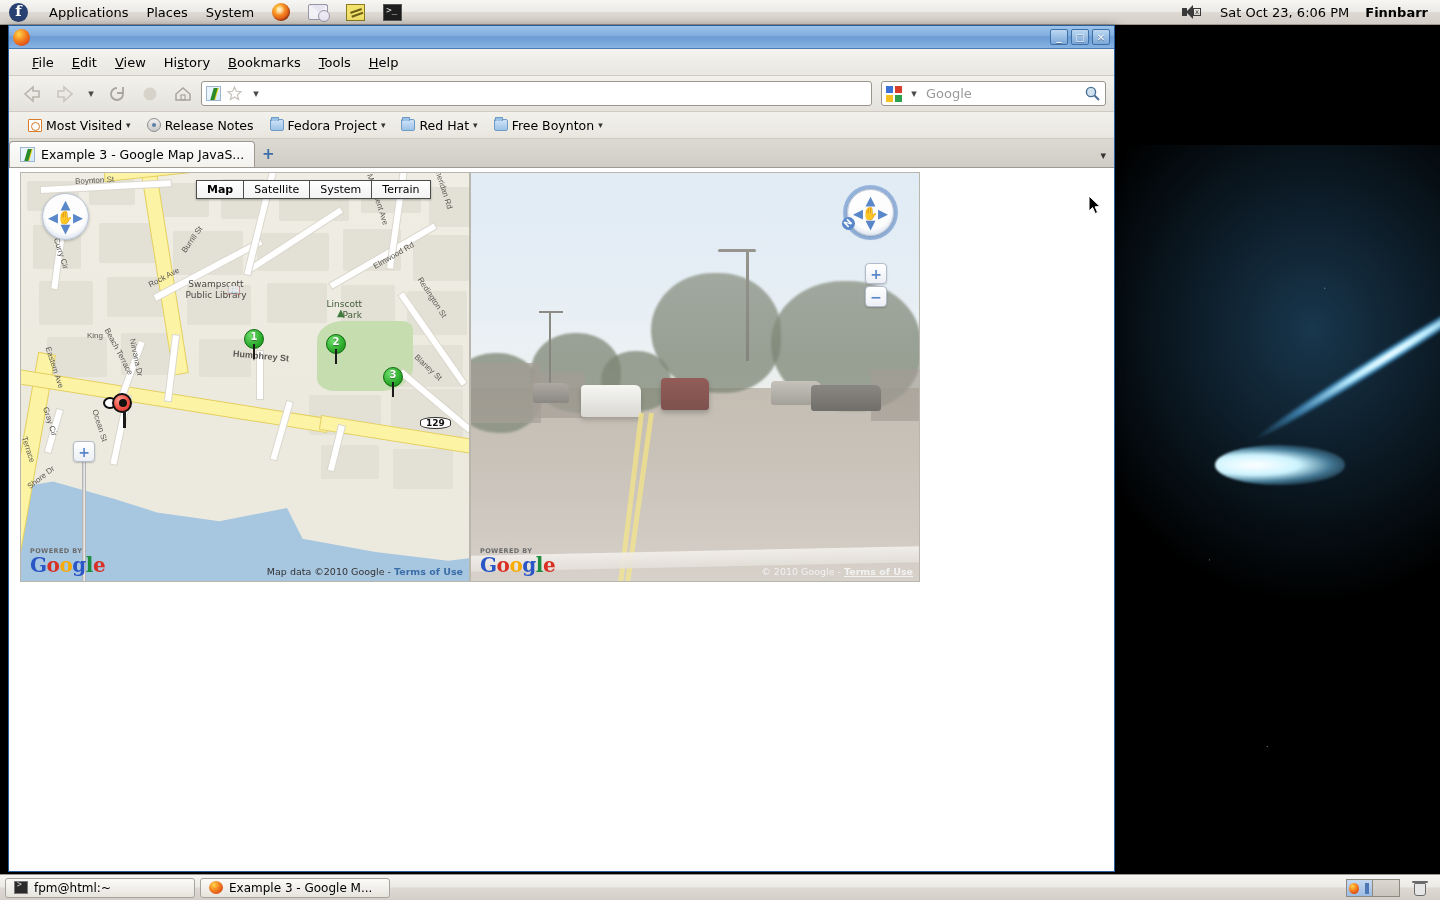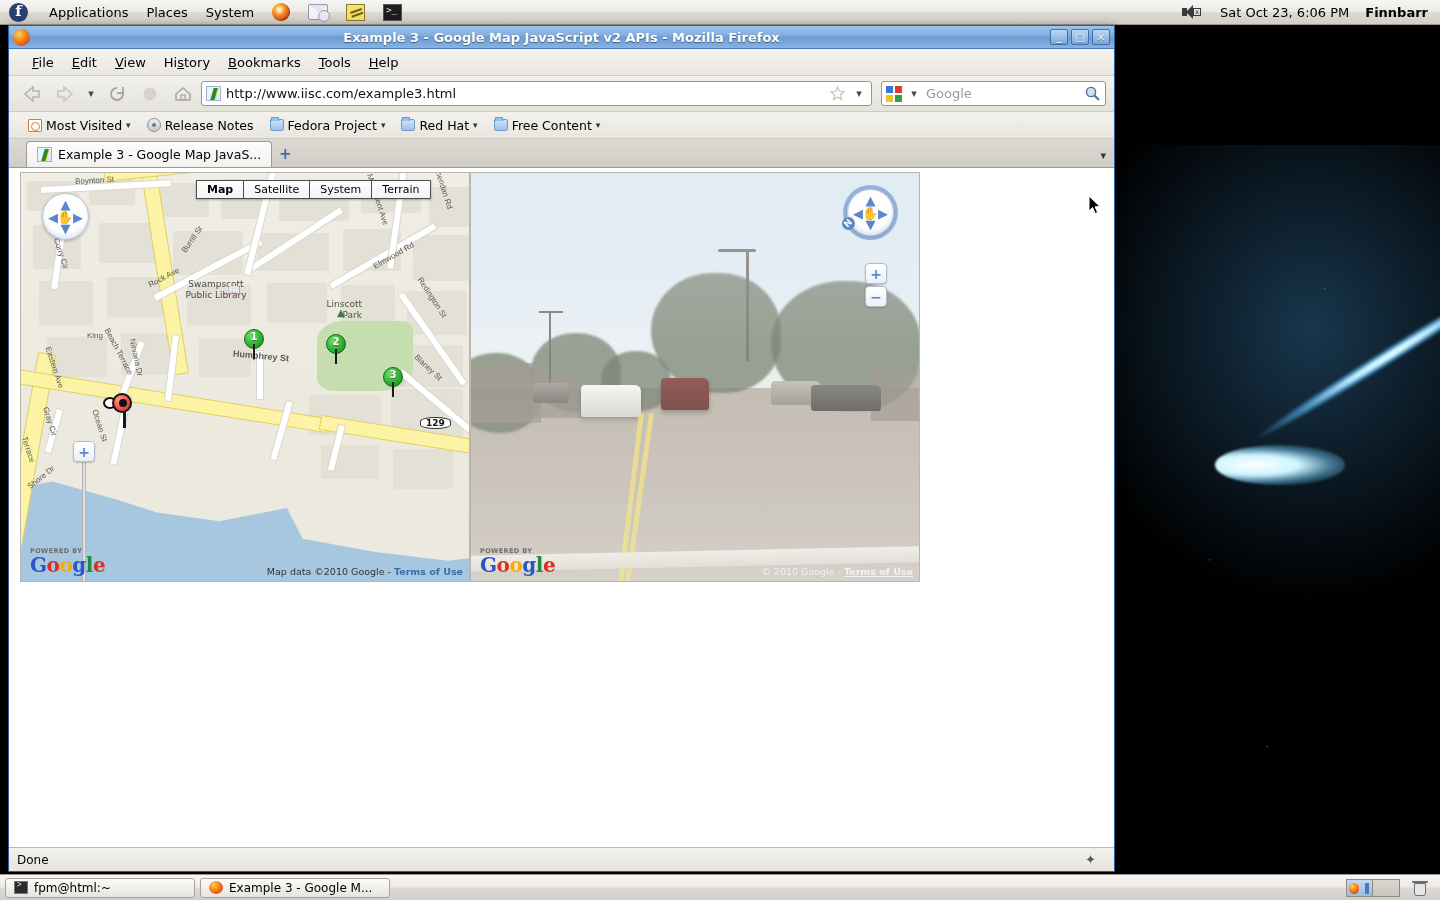--- a/index.html
+++ b/index.html
@@ -161,21 +161,21 @@
     border:1px solid #6f9cc6; border-radius:1px 2px 2px 2px; position:relative; }
   .bm .folder::before{content:"";position:absolute;left:0;top:-3px;width:6px;height:3px;background:#9dc2e8;border:1px solid #6f9cc6;border-bottom:none;border-radius:1px 1px 0 0;}
   .bm .mv { width:14px; height:13px; background:#fff; border:1.5px solid #d77c2b; border-radius:1px; position:relative;}
   .bm .mv::after{content:"";position:absolute;left:2px;top:2px;width:7px;height:7px;border:1.5px solid #d77c2b;border-radius:50%;}
   .bm .rn { width:14px; height:14px; border-radius:50%; background:linear-gradient(180deg,#f0f0f0,#c8c8c8);
     border:1px solid #8e8e8e; position:relative;}
   .bm .rn::after{content:"";position:absolute;left:4px;top:4px;width:4px;height:4px;border-radius:50%;background:#5d7fa5;}
   .caret { font-size:9px; color:#333; }
 
   #tabbar { height:29px; flex:none; display:flex; align-items:flex-end;
-    background:linear-gradient(180deg,#dcdad3,#cfcdc6); border-bottom:1px solid #9e9a92; padding-left:17px; position:relative;}
+    background:linear-gradient(180deg,#dcdad3,#cfcdc6); border-bottom:1px solid #9e9a92; padding-left:0; position:relative;}
   .tab { height:26px; display:flex; align-items:center; gap:6px; padding:0 10px;
     background:linear-gradient(180deg,#fdfdfd,#f2f1ed); border:1px solid #9e9a92; border-bottom:none;
     border-radius:4px 4px 0 0; font-size:12.5px; max-width:250px; cursor:pointer; }
   .newtab { width:26px; height:26px; display:flex; align-items:center; justify-content:center;
     font-size:15px; color:#3b6ea8; cursor:pointer; font-weight:bold; }
   .tab-list-btn { position:absolute; right:8px; bottom:5px; font-size:11px; color:#333; cursor:pointer; }
 
   #content { flex:1; background:#ffffff; position:relative; overflow:hidden; }
 
   
@@ -337,21 +337,20 @@
     </span>
   </div>
   <div class="clock">Sat Oct 23,  6:06 PM</div>
   <div class="username">Finnbarr</div>
 </div>
 
 <div id="ff-window">
 
   <div id="titlebar">
     <span class="t-ico"></span>
-    <span class="t-title">Example 3 - Google Map JavaScript v2 APIs - Mozilla Firefox</span>
     <span class="wbtns">
       <span class="wbtn min">
         <i>_</i>
       </span>
       <span class="wbtn">
         <i>□</i>
       </span>
       <span class="wbtn">
         <i>✕</i>
       </span>
@@ -393,21 +392,20 @@
     </div>
     <div class="navbtn">
       <svg width="22" height="20" viewBox="0 0 22 20">
         <path d="M4 10 L11 4 L18 10 L18 16 L4 16 Z" fill="none" stroke="#a9a59d" stroke-width="1.5"></path>
         <rect x="9" y="11" width="4" height="5" fill="none" stroke="#a9a59d" stroke-width="1.2"></rect>
       </svg>
     </div>
 
     <div id="urlbar">
       <span class="site-ico"></span>
-      <span class="url">http://www.iisc.com/example3.html</span>
       <span class="star-ico">
         <svg width="17" height="17" viewBox="0 0 17 17">
           <path d="M8.5 2 L10.3 6.3 L15 6.7 L11.4 9.8 L12.5 14.4 L8.5 11.9 L4.5 14.4 L5.6 9.8 L2 6.7 L6.7 6.3 Z" fill="none" stroke="#c6c2ba" stroke-width="1.2"></path>
         </svg>
       </span>
       <span class="chevron-small">▾</span>
     </div>
 
     <div id="searchbar">
       <span class="gicon">
@@ -442,21 +440,21 @@
       <span>Fedora Project</span>
       <span class="caret">▾</span>
     </div>
     <div class="bm">
       <span class="folder"></span>
       <span>Red Hat</span>
       <span class="caret">▾</span>
     </div>
     <div class="bm">
       <span class="folder"></span>
-      <span>Free Content</span>
+      <span>Free Boynton</span>
       <span class="caret">▾</span>
     </div>
   </div>
 
   <div id="tabbar">
     <div class="tab">
       <span class="site-ico"></span>
       <span>Example 3 - Google Map JavaS...</span>
     </div>
     <div class="newtab">+</div>
@@ -660,26 +658,20 @@
         <div class="pb">POWERED BY</div>
         <div class="glogo"><span class="b">G</span><span class="r">o</span><span class="y">o</span><span class="b">g</span><span class="g">l</span><span class="r">e</span></div>
       </div>
       <div class="attrib" style="color:#f2f2f2;">
         <span>© 2010 Google - </span><a style="color:#f2f2f2; text-decoration:underline;">Terms of Use</a>
       </div>
     </div>
 
   </div>
 
-  <div id="statusbar">
-    <span>Done</span>
-    <span class="sp"></span>
-    <span style="font-size:13px; color:#555;">✦</span>
-    <span class="dots" style="margin-left:6px;"></span>
-  </div>
 </div>
 
 <svg id="cursor" viewBox="0 0 12 19">
   <path d="M0 0 L0 15 L3.6 11.6 L6.2 17.5 L8.6 16.4 L6.1 10.8 L11 10.6 Z" fill="#000" stroke="#fff" stroke-width="1"></path>
 </svg>
 
 <div id="taskbar">
   <div class="task">
     <span class="ic term"></span>
     <span>fpm@html:~</span>

